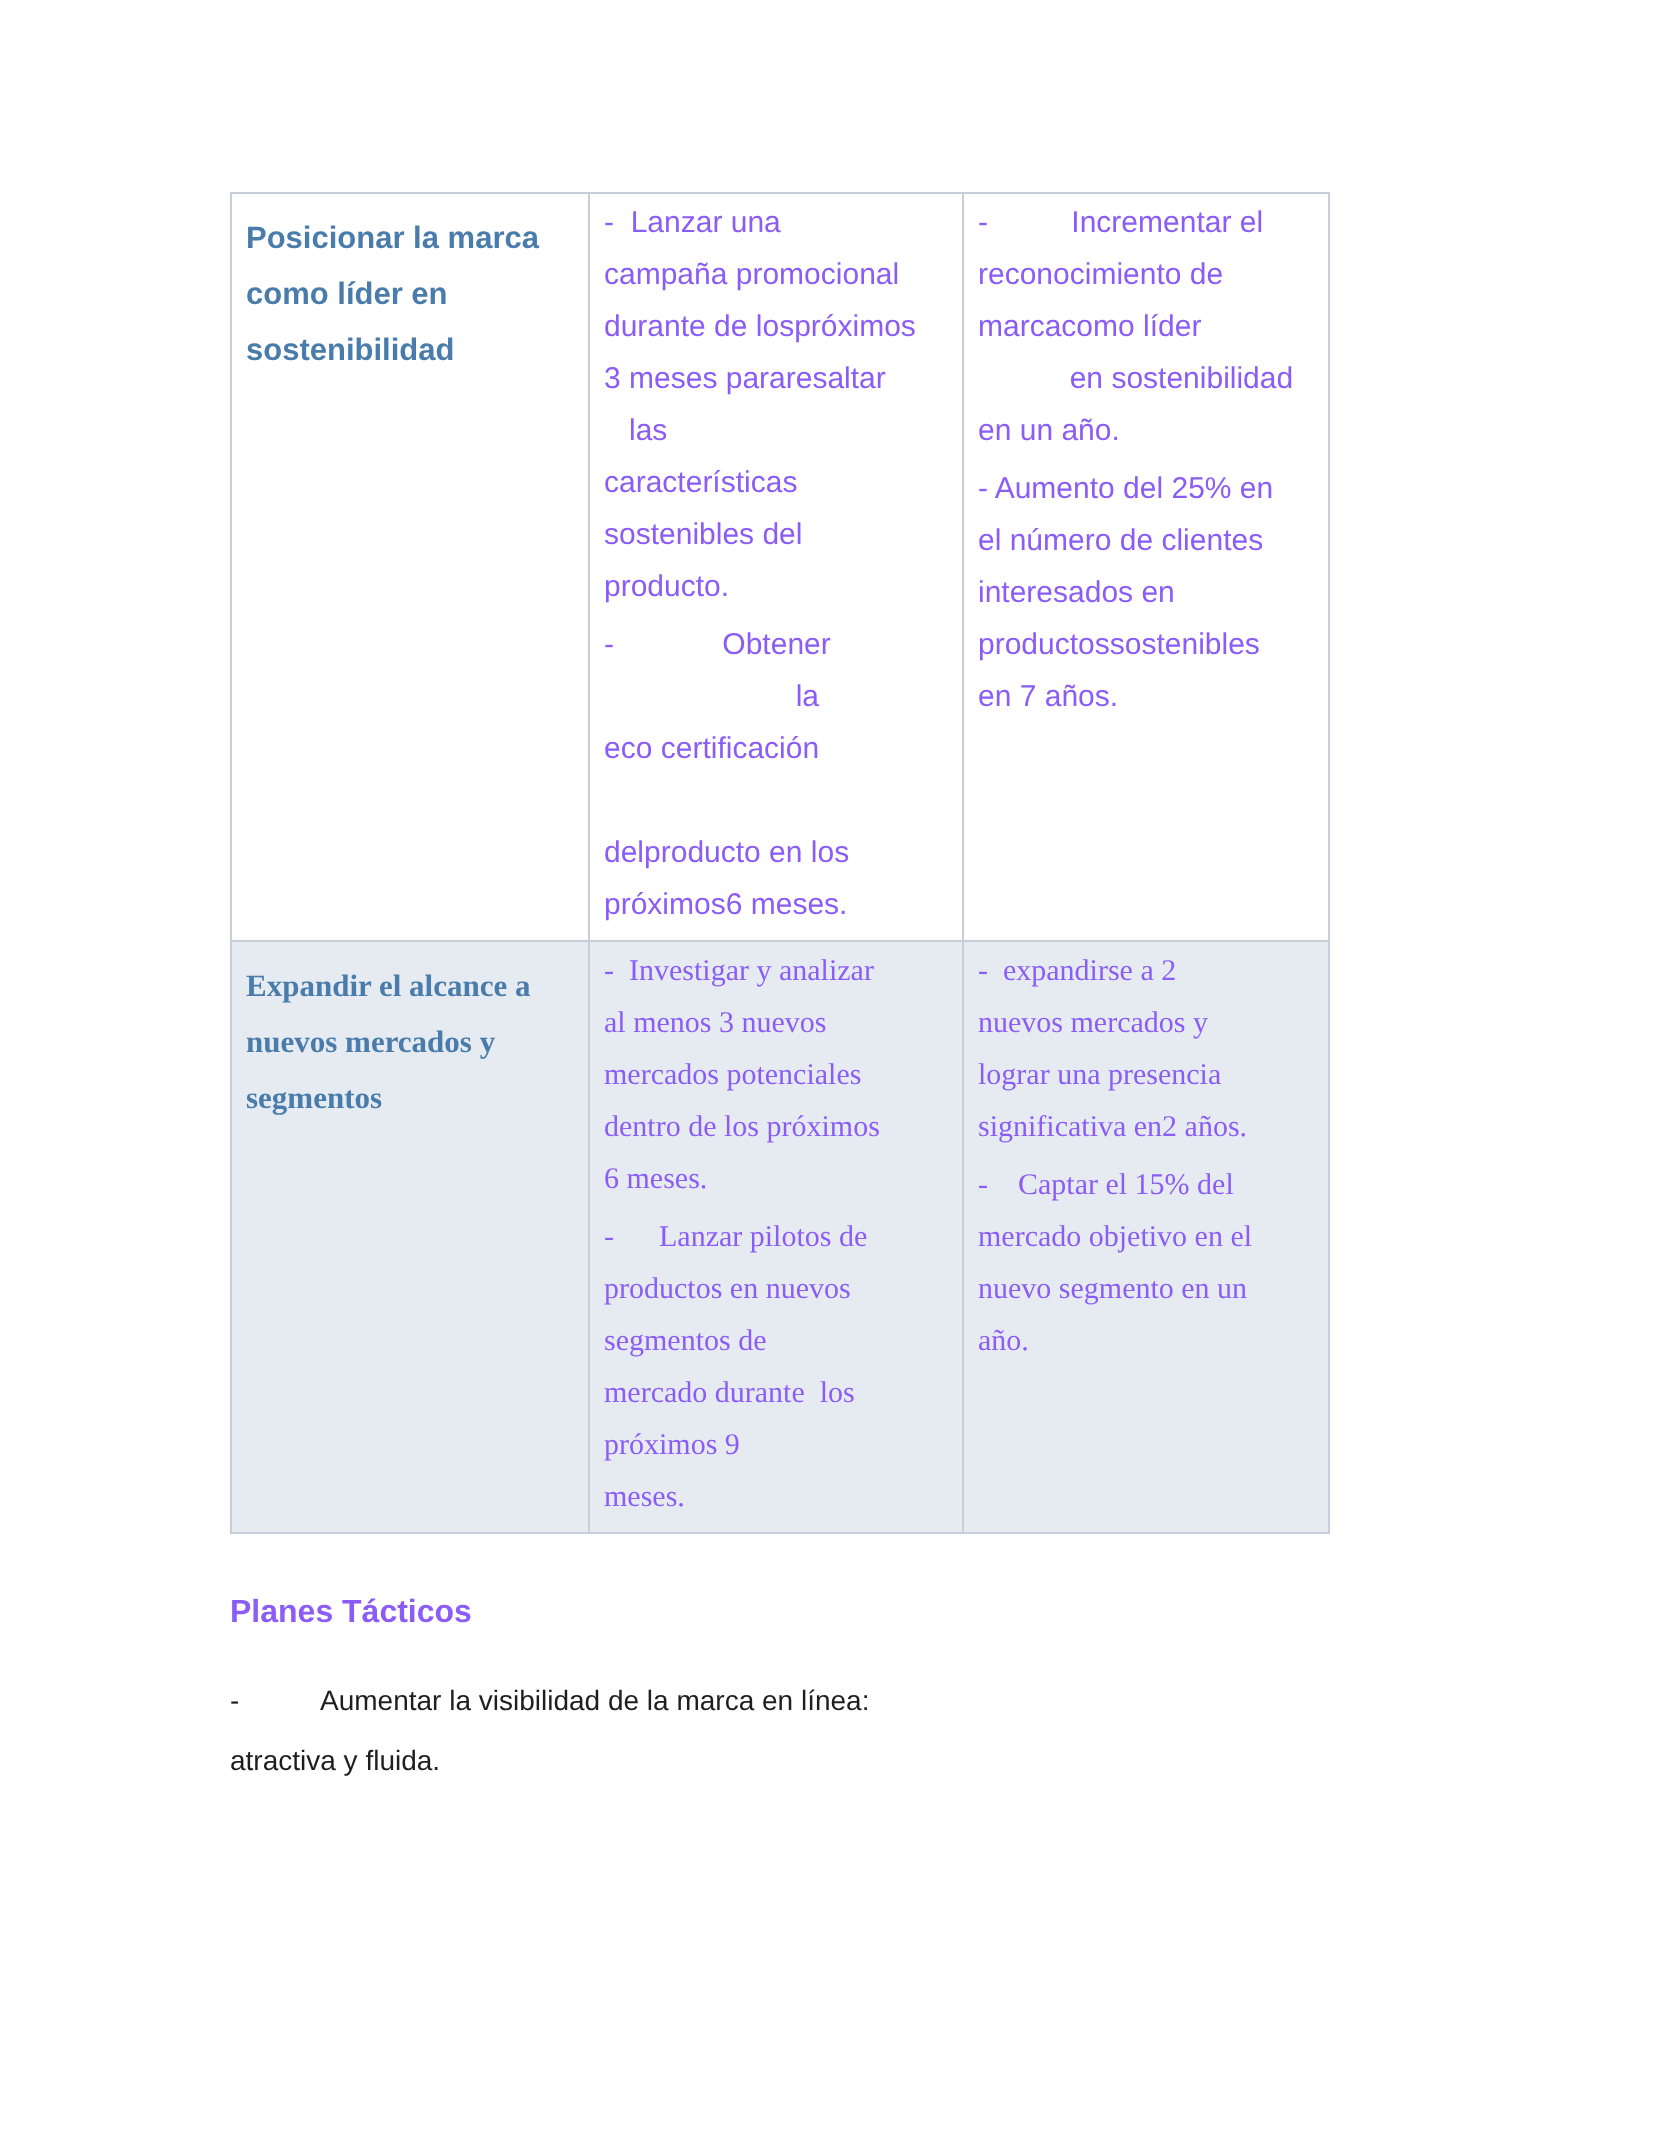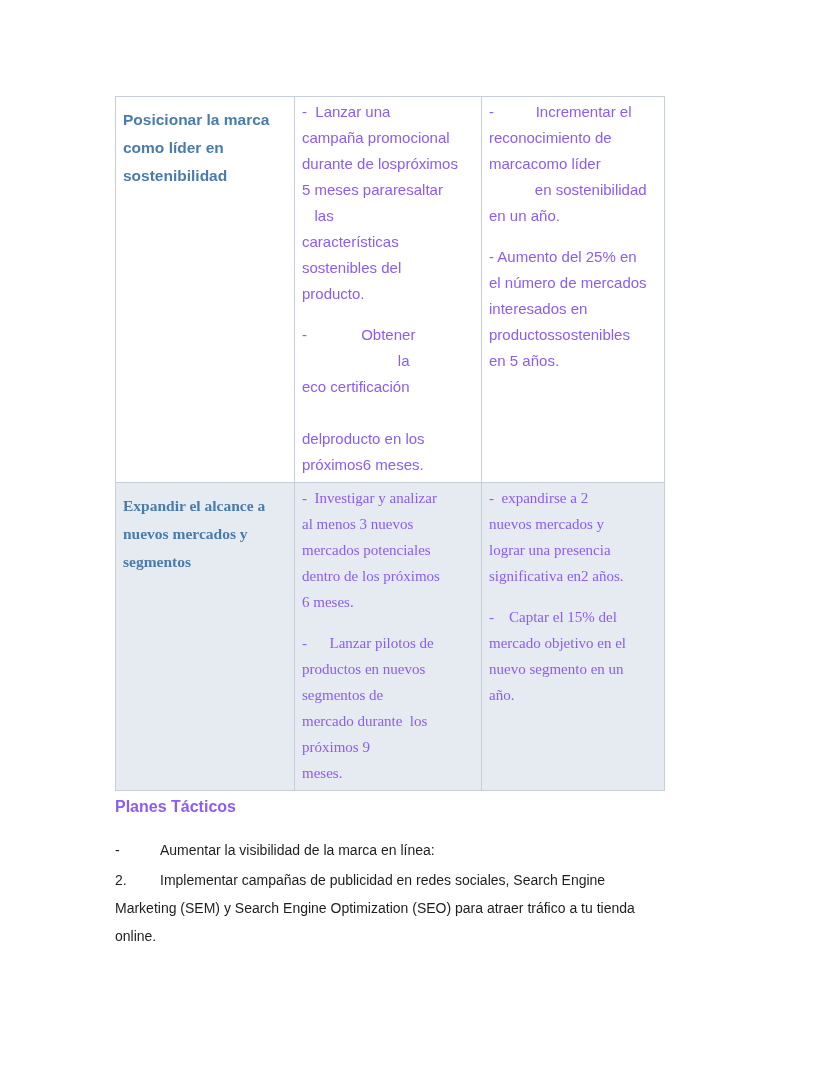--- a/index.html
+++ b/index.html
@@ -42,21 +42,21 @@
     line-height: 28px;
   }
   .doc-table tr.alt td {
     background: #e6ebf2;
     font-family: Liberation Serif, serif;
   }
   .doc-table .line {
     white-space: pre;
   }
   .doc-table .block + .block {
-    margin-top: 15px;
+    margin-top: 3px;
   }
   
   .text-block {
     position: absolute;
     left: 115px;
     top: 793px;
     width: 660px;
     color: #1e1e1e;
   }
   .heading {
@@ -95,21 +95,21 @@
           <td class="obj-cell">
             <div class="line">Posicionar la marca</div>
             <div class="line">como líder en</div>
             <div class="line">sostenibilidad</div>
           </td>
           <td>
             <div class="block">
               <div class="line">-  Lanzar una</div>
               <div class="line">campaña promocional</div>
               <div class="line">durante de lospróximos</div>
-              <div class="line">5 meses pararesaltar</div>
+              <div class="line">3 meses pararesaltar</div>
               <div class="line">   las</div>
               <div class="line">características</div>
               <div class="line">sostenibles del</div>
               <div class="line">producto.</div>
             </div>
             <div class="block">
               <div class="line">-             Obtener</div>
               <div class="line">                       la</div>
               <div class="line">eco certificación</div>
               <div class="line">&nbsp;</div>
@@ -120,24 +120,24 @@
           <td>
             <div class="block">
               <div class="line">-          Incrementar el</div>
               <div class="line">reconocimiento de</div>
               <div class="line">marcacomo líder</div>
               <div class="line">           en sostenibilidad</div>
               <div class="line">en un año.</div>
             </div>
             <div class="block">
               <div class="line">- Aumento del 25% en</div>
-              <div class="line">el número de mercados</div>
+              <div class="line">el número de clientes</div>
               <div class="line">interesados en</div>
               <div class="line">productossostenibles</div>
-              <div class="line">en 5 años.</div>
+              <div class="line">en 7 años.</div>
             </div>
           </td>
         </tr>
         <tr class="alt">
           <td class="obj-cell">
             <div class="line">Expandir el alcance a</div>
             <div class="line">nuevos mercados y</div>
             <div class="line">segmentos</div>
           </td>
           <td>
@@ -175,22 +175,18 @@
       </tbody>
   </table>
 
   <div class="text-block">
     <h2 class="heading">Planes Tácticos</h2>
     <div id="tactic-items">
         <div class="tactic-item">
           <div class="tline"><span class="marker">-</span><span>Aumentar la visibilidad de la marca en línea:</span></div>
         </div>
         <div class="tactic-item">
-        </div>
-        <div class="tactic-item">
-          <div class="tline"><span class="marker">2.</span><span>Implementar campañas de publicidad en redes sociales, Search Engine</span></div>
-          <div class="tline">Marketing (SEM) y Search Engine Optimization (SEO) para atraer tráfico a tu tienda</div>
-          <div class="tline">online.</div>
+          <div class="tline">atractiva y fluida.</div>
         </div>
       </div>
   </div>
 
 </div>
 
 </body></html>

